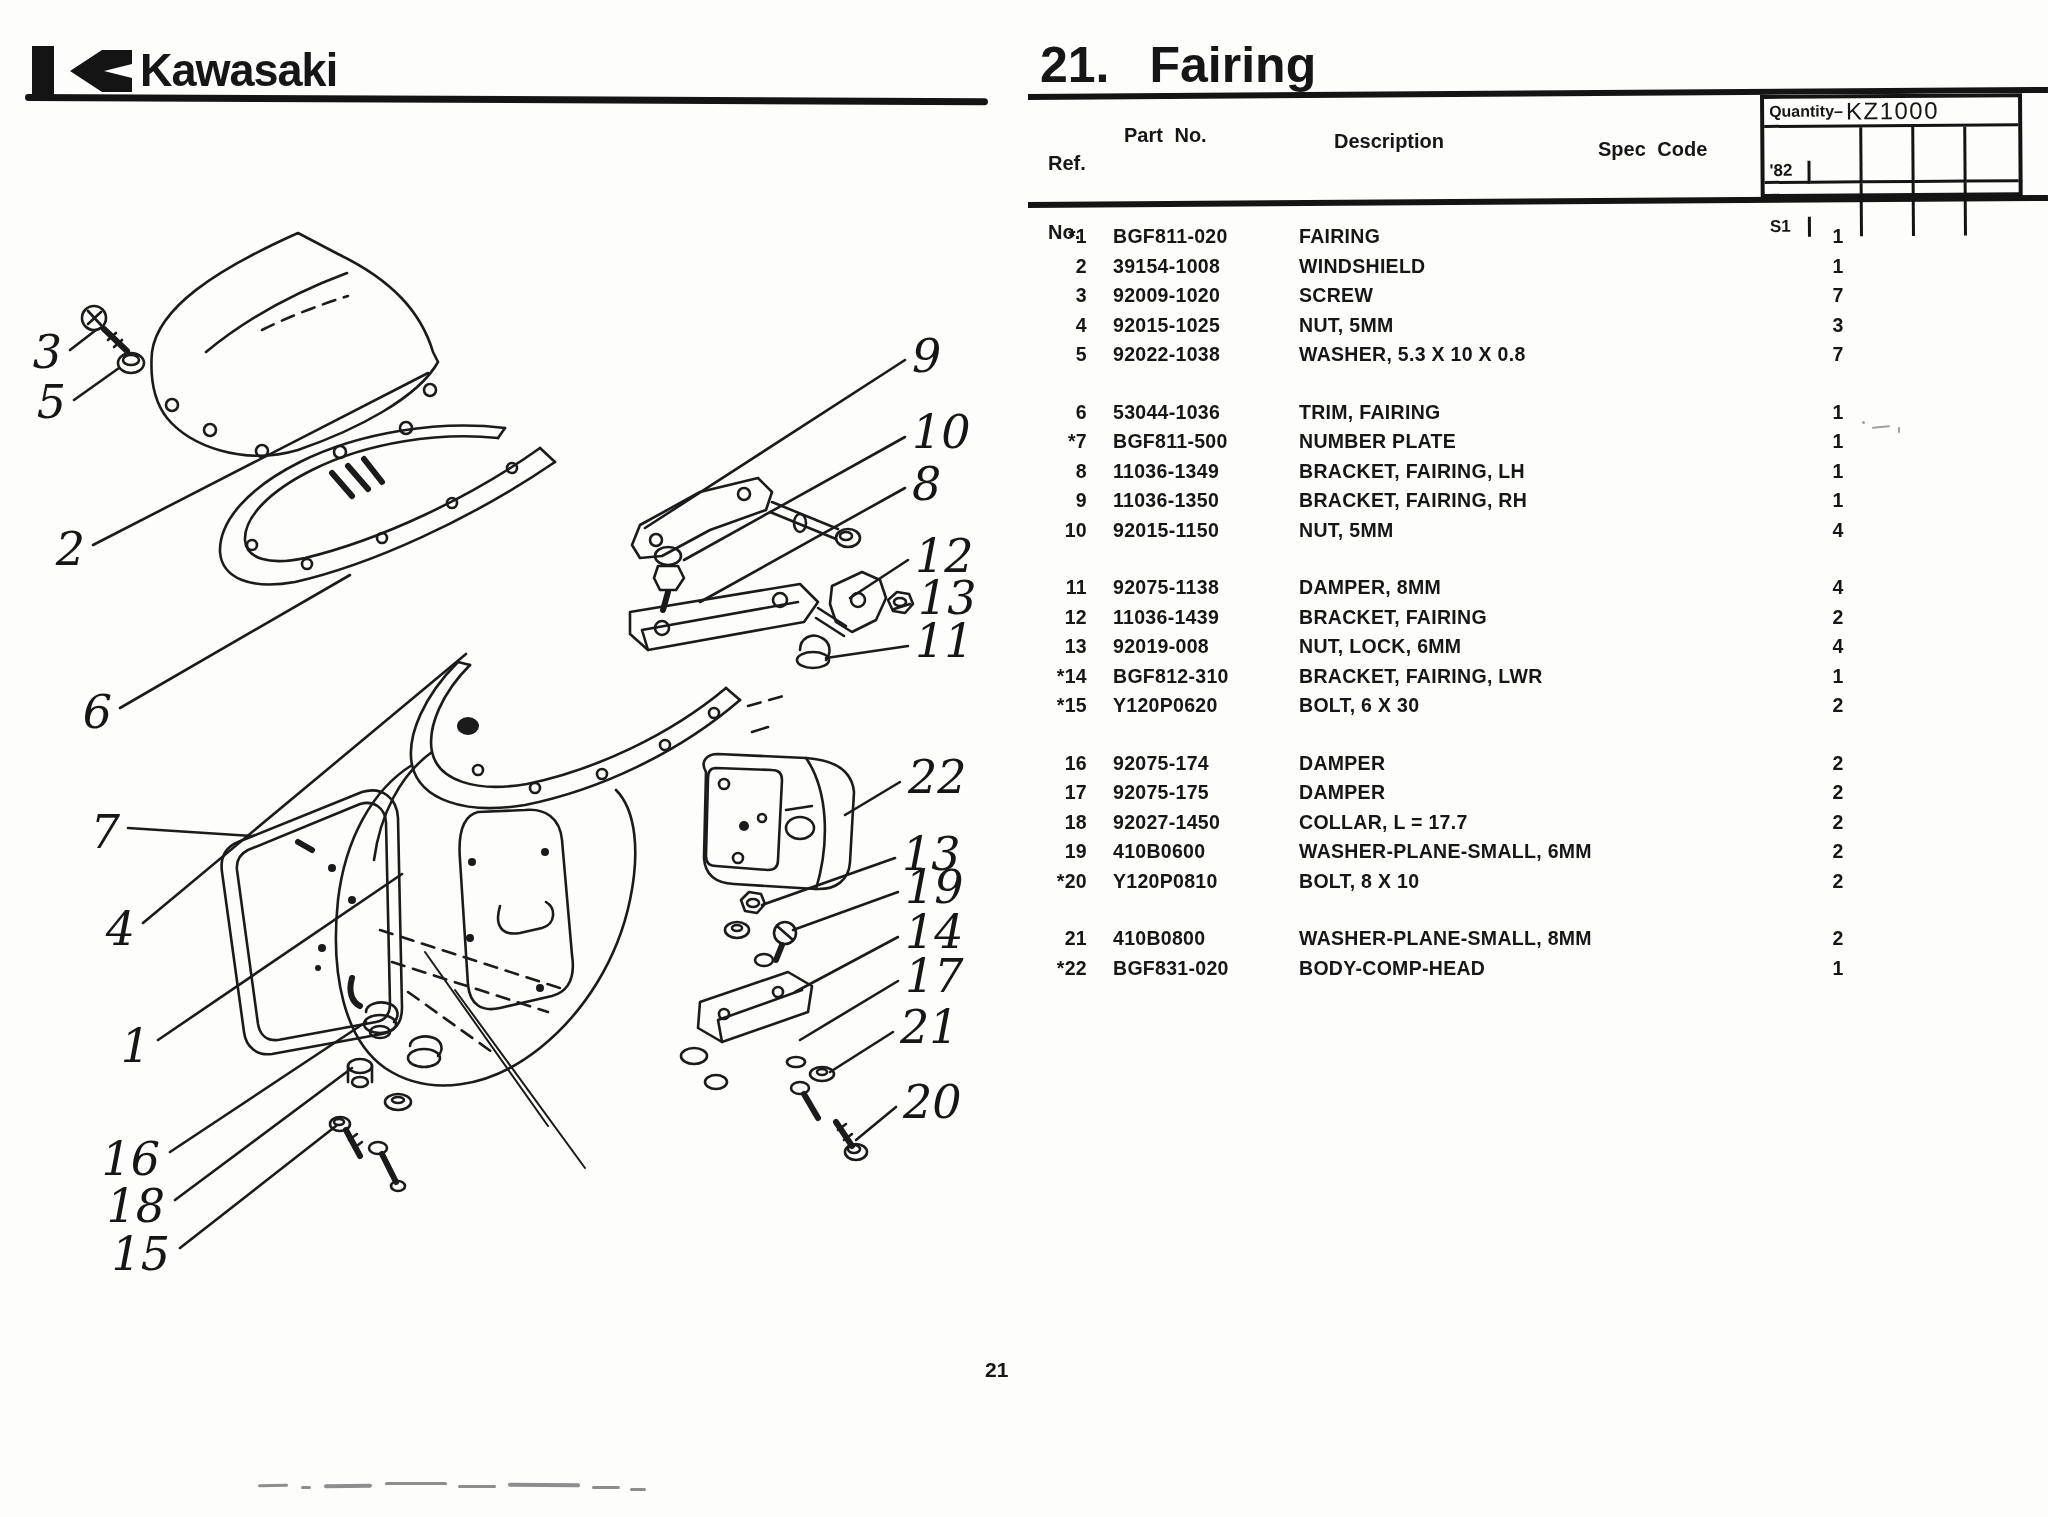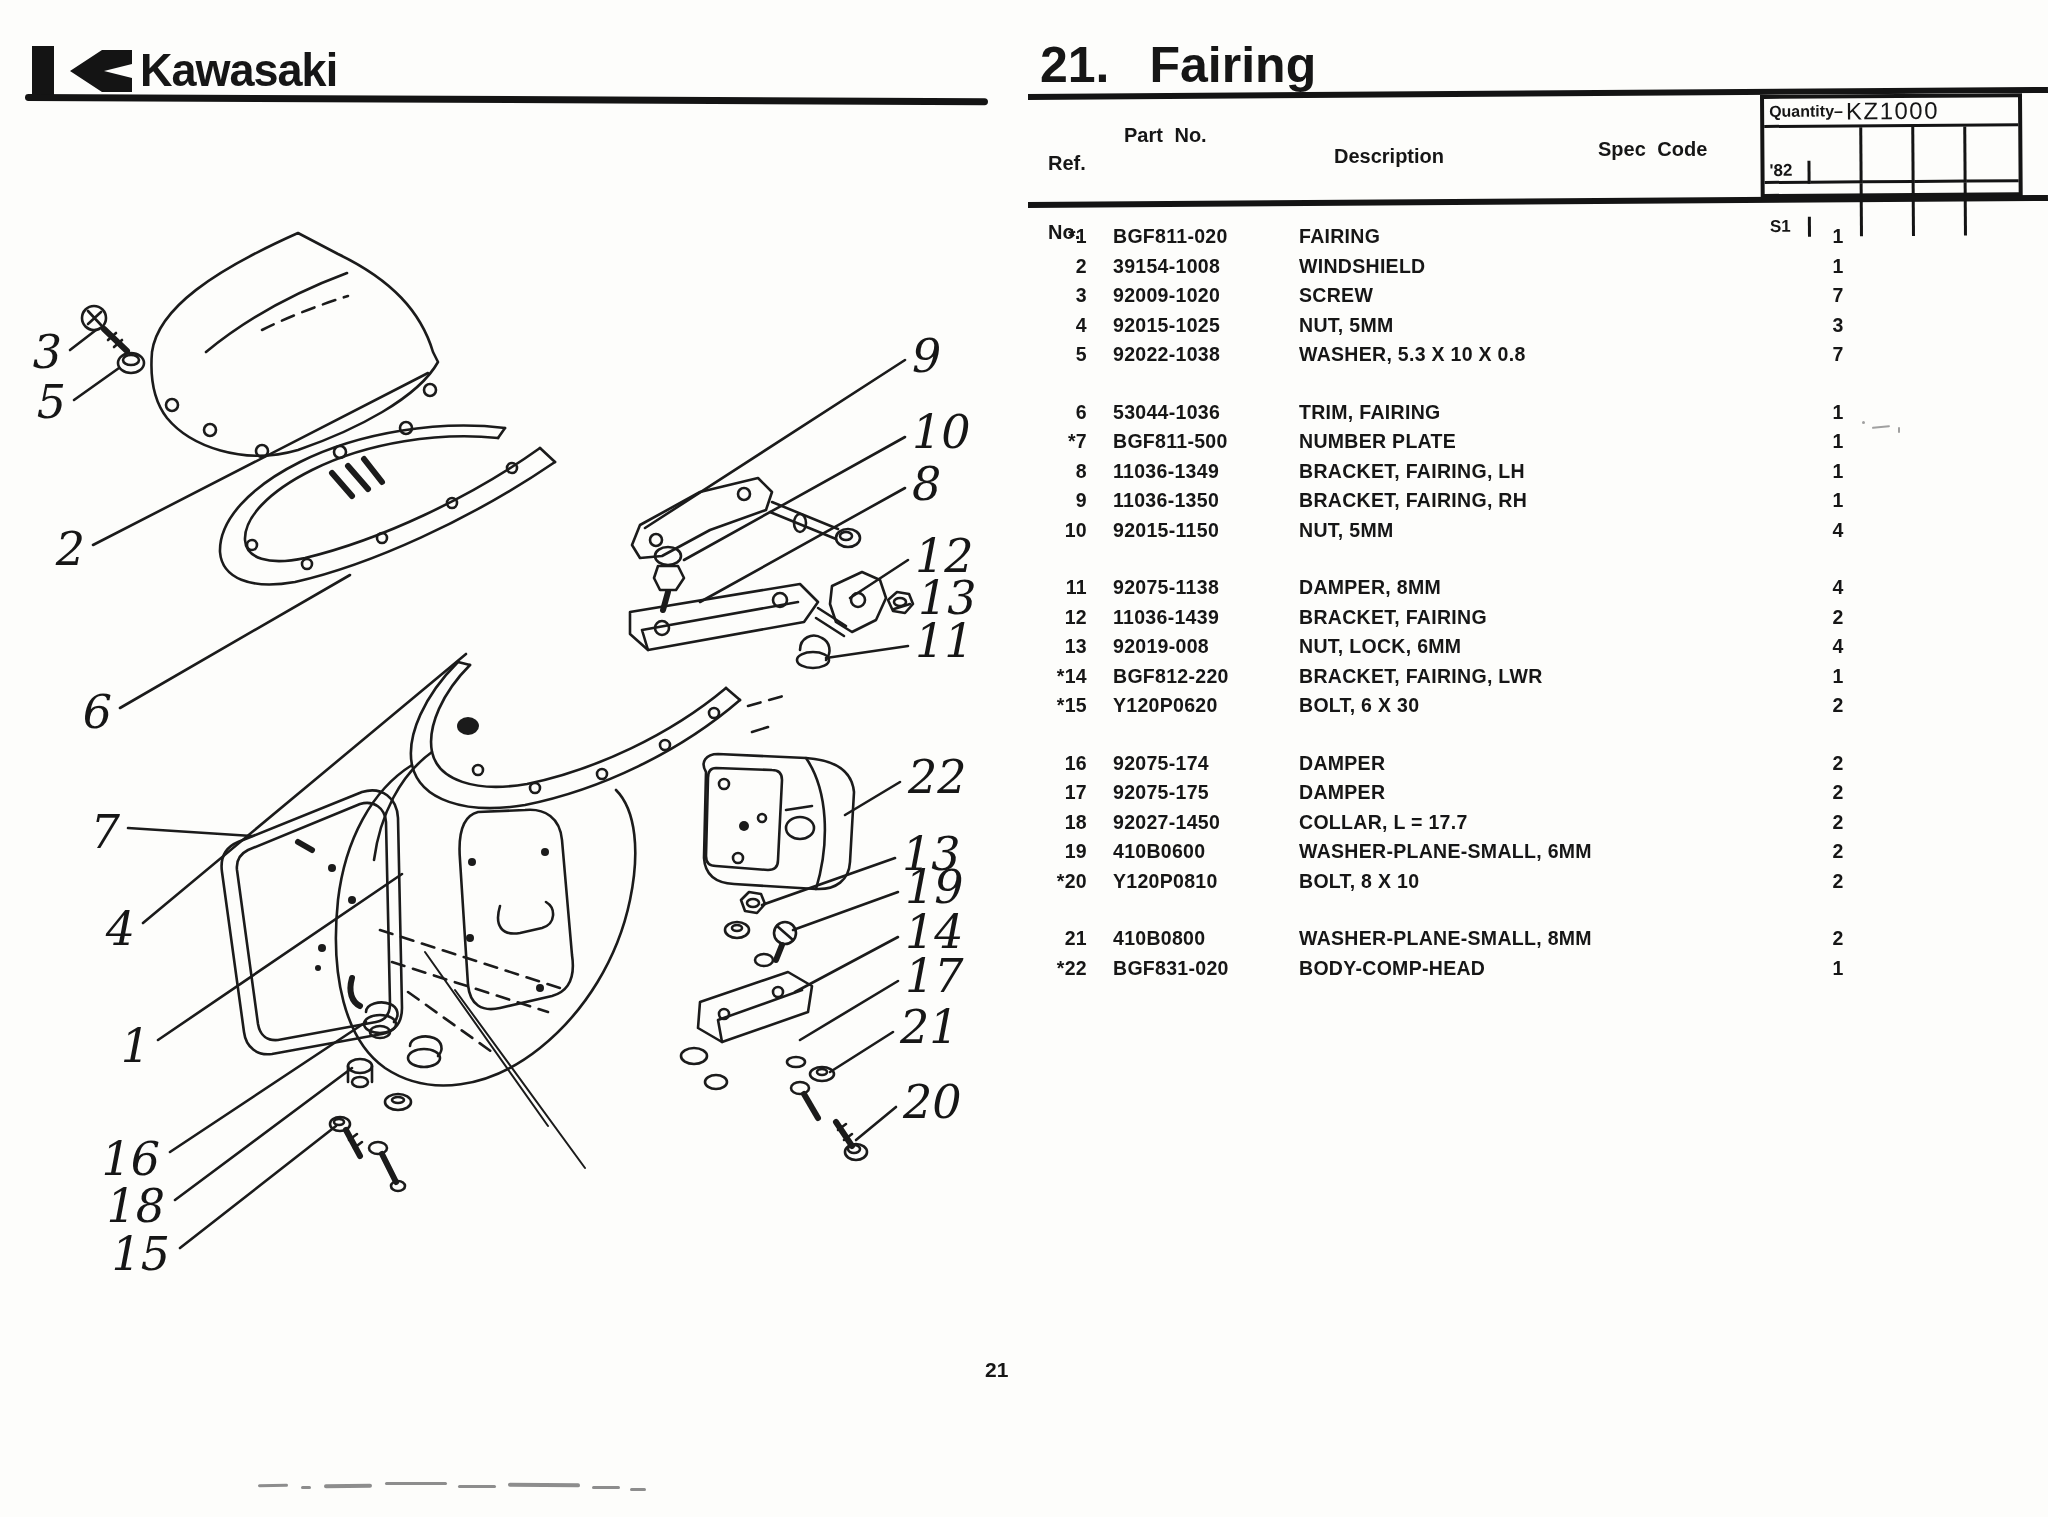--- a/index.html
+++ b/index.html
@@ -19,21 +19,21 @@
   .rule-header-bottom{left:1028px;top:202px;width:1020px;height:6px;transform:rotate(-0.4deg);transform-origin:left center;}
 
   
   .heading{position:absolute;left:1040px;top:36px;font-size:50px;font-weight:700;letter-spacing:0px;}
   .heading .num{margin-right:40px;}
 
   
   .th{position:absolute;font-weight:700;font-size:20px;white-space:pre;word-spacing:6px;}
   #th-ref{left:1048px;top:106px;line-height:23px;}
   #th-part{left:1124px;top:124px;}
-  #th-desc{left:1334px;top:130px;margin-top:15px;}
+  #th-desc{left:1334px;top:130px;}
   #th-spec{left:1598px;top:138px;}
 
   
   #qtybox{position:absolute;left:1760px;top:95px;width:262px;height:103px;
     border:4px solid #141414;box-sizing:border-box;background:#fdfdfb;
     transform:rotate(-0.4deg);transform-origin:left top;}
   .qty-head{height:29px;border-bottom:3px solid #141414;display:flex;align-items:center;padding-left:5px;box-sizing:border-box;}
   .qty-head .qlabel{font-size:16px;font-weight:700;}
   .qty-head .model{font-size:24px;font-weight:400;letter-spacing:1.5px;margin-left:3px;}
   .qty-grid{display:grid;grid-template-columns:46px 1fr 1fr 1fr 1fr;grid-template-rows:1fr 1fr;height:calc(100% - 29px);}
@@ -120,21 +120,21 @@
       <div class="row"><span class="c-ref">4</span><span class="c-part">92015-1025</span><span class="c-desc">NUT, 5MM</span><span class="c-qty">3</span></div>
       <div class="row"><span class="c-ref">5</span><span class="c-part">92022-1038</span><span class="c-desc">WASHER, 5.3 X 10 X 0.8</span><span class="c-qty">7</span></div>
       <div class="row gap"><span class="c-ref">6</span><span class="c-part">53044-1036</span><span class="c-desc">TRIM, FAIRING</span><span class="c-qty">1</span></div>
       <div class="row"><span class="c-ref">*7</span><span class="c-part">BGF811-500</span><span class="c-desc">NUMBER PLATE</span><span class="c-qty">1</span></div>
       <div class="row"><span class="c-ref">8</span><span class="c-part">11036-1349</span><span class="c-desc">BRACKET, FAIRING, LH</span><span class="c-qty">1</span></div>
       <div class="row"><span class="c-ref">9</span><span class="c-part">11036-1350</span><span class="c-desc">BRACKET, FAIRING, RH</span><span class="c-qty">1</span></div>
       <div class="row"><span class="c-ref">10</span><span class="c-part">92015-1150</span><span class="c-desc">NUT, 5MM</span><span class="c-qty">4</span></div>
       <div class="row gap"><span class="c-ref">11</span><span class="c-part">92075-1138</span><span class="c-desc">DAMPER, 8MM</span><span class="c-qty">4</span></div>
       <div class="row"><span class="c-ref">12</span><span class="c-part">11036-1439</span><span class="c-desc">BRACKET, FAIRING</span><span class="c-qty">2</span></div>
       <div class="row"><span class="c-ref">13</span><span class="c-part">92019-008</span><span class="c-desc">NUT, LOCK, 6MM</span><span class="c-qty">4</span></div>
-      <div class="row"><span class="c-ref">*14</span><span class="c-part">BGF812-220</span><span class="c-desc">BRACKET, FAIRING, LWR</span><span class="c-qty">1</span></div>
+      <div class="row"><span class="c-ref">*14</span><span class="c-part">BGF812-310</span><span class="c-desc">BRACKET, FAIRING, LWR</span><span class="c-qty">1</span></div>
       <div class="row"><span class="c-ref">*15</span><span class="c-part">Y120P0620</span><span class="c-desc">BOLT, 6 X 30</span><span class="c-qty">2</span></div>
       <div class="row gap"><span class="c-ref">16</span><span class="c-part">92075-174</span><span class="c-desc">DAMPER</span><span class="c-qty">2</span></div>
       <div class="row"><span class="c-ref">17</span><span class="c-part">92075-175</span><span class="c-desc">DAMPER</span><span class="c-qty">2</span></div>
       <div class="row"><span class="c-ref">18</span><span class="c-part">92027-1450</span><span class="c-desc">COLLAR, L = 17.7</span><span class="c-qty">2</span></div>
       <div class="row"><span class="c-ref">19</span><span class="c-part">410B0600</span><span class="c-desc">WASHER-PLANE-SMALL, 6MM</span><span class="c-qty">2</span></div>
       <div class="row"><span class="c-ref">*20</span><span class="c-part">Y120P0810</span><span class="c-desc">BOLT, 8 X 10</span><span class="c-qty">2</span></div>
       <div class="row gap"><span class="c-ref">21</span><span class="c-part">410B0800</span><span class="c-desc">WASHER-PLANE-SMALL, 8MM</span><span class="c-qty">2</span></div>
       <div class="row"><span class="c-ref">*22</span><span class="c-part">BGF831-020</span><span class="c-desc">BODY-COMP-HEAD</span><span class="c-qty">1</span></div>
     </div>
 

